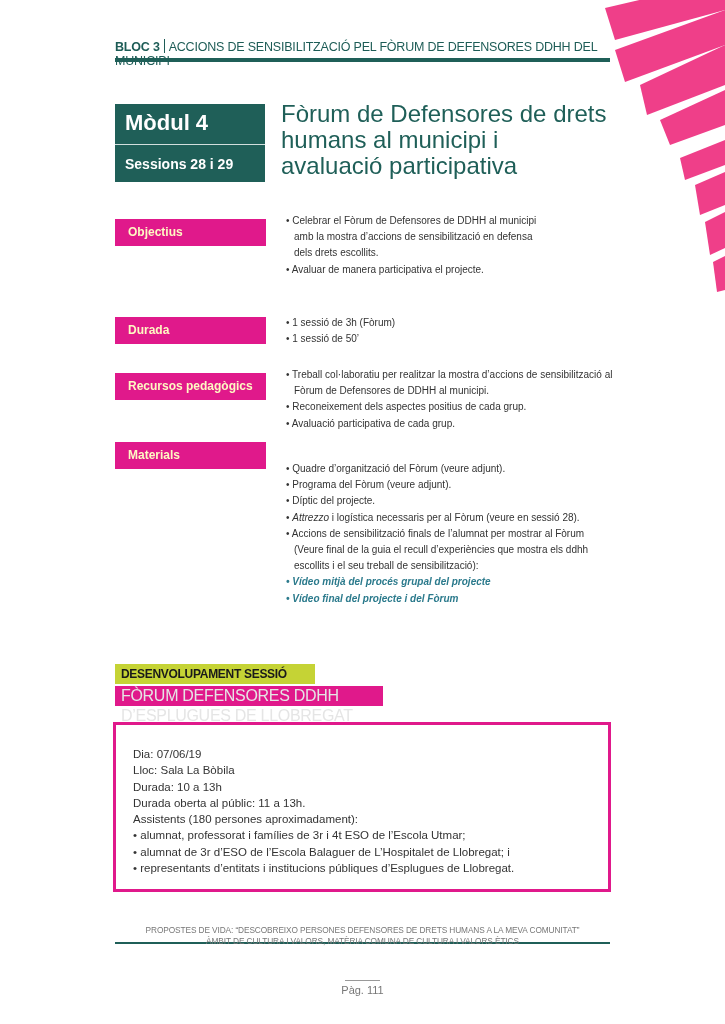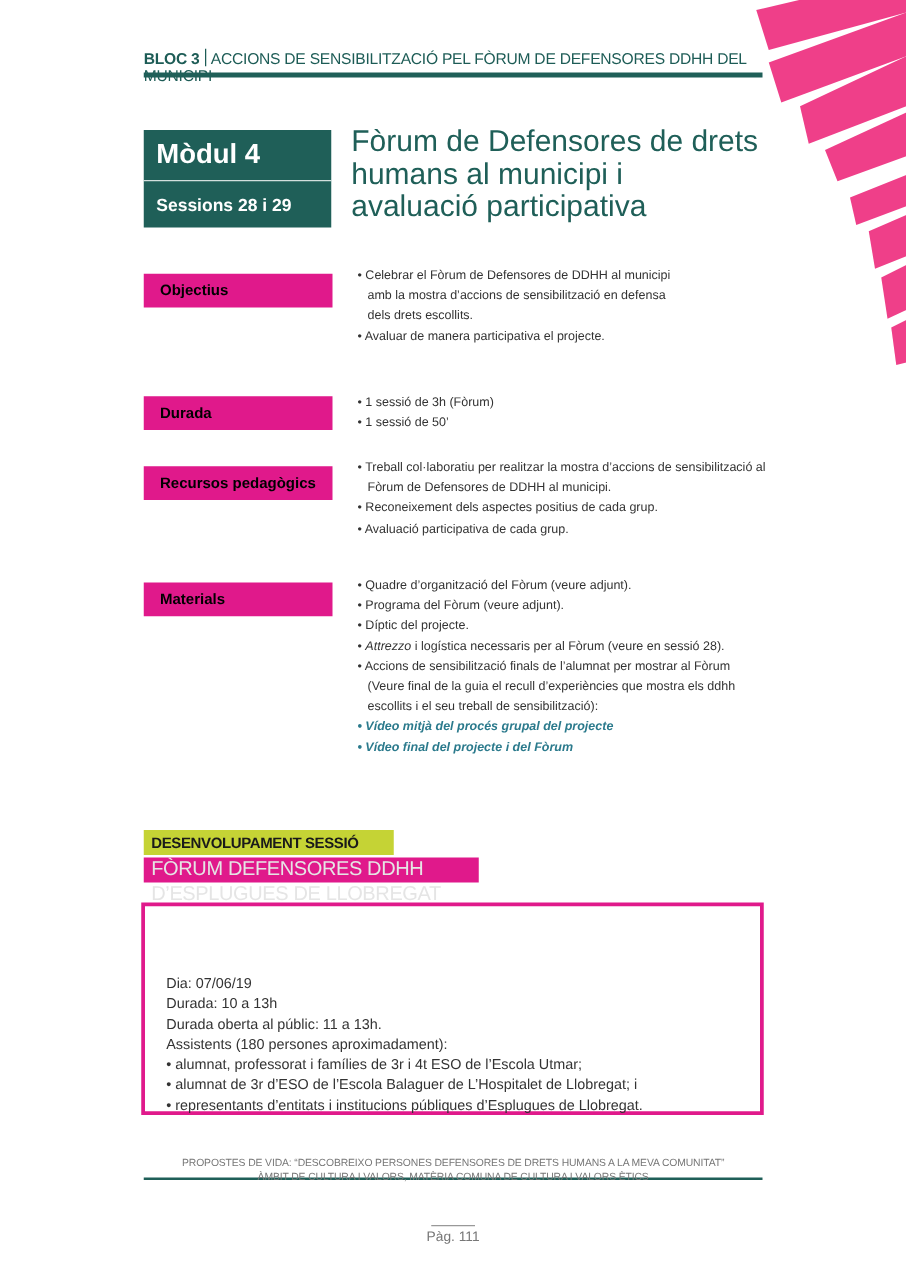--- a/index.html
+++ b/index.html
@@ -26,21 +26,21 @@
   .module-box .divider { height: 1px; background: #ffffff; opacity: 0.8; }
   .module-box .sess { font-size: 14px; font-weight: bold; padding: 11px 0 0 10px; }
 
   .main-title {
     position: absolute; left: 281px; top: 101px; width: 340px;
     font-size: 24px; font-weight: normal; color: #1f5f58; line-height: 26px;
   }
 
   .label {
     position: absolute; left: 115px; width: 151px; height: 27px;
-    background: #e0198b; color: #000000; font-size: 12px; font-weight: bold;
+    background: #e0198b; color: #fef9c3; font-size: 12px; font-weight: bold;
     line-height: 27px; padding-left: 13px; box-sizing: border-box;
   }
   .list {
     position: absolute; left: 286px; width: 340px;
     font-size: 10px; line-height: 16.2px; color: #333;
   }
   .list .li { padding-left: 8px; text-indent: -8px; }
   .list .li::before { content: "• "; }
   .list .li.hl { color: #2b7a8c; font-weight: bold; font-style: italic; }
   .list em { font-style: italic; }
@@ -54,21 +54,21 @@
   .forum-bar {
     position: absolute; left: 115px; top: 686px; width: 268px; height: 20px;
     background: #e0198b; color: #e5e5e5; font-size: 16px; line-height: 20px;
     padding-left: 6px; box-sizing: border-box; letter-spacing: -0.3px;
   }
   .info-box {
     position: absolute; left: 113px; top: 722px; width: 498px; height: 170px;
     border: 3px solid #e0198b; box-sizing: border-box;
   }
   .info-box .inner {
-    position: absolute; left: 17px; top: 21px; font-size: 11.5px; line-height: 16.3px; color: #333; margin-top: 33px;
+    position: absolute; left: 17px; top: 21px; font-size: 11.5px; line-height: 16.3px; color: #333;
   }
   .info-box .b::before { content: "• "; }
 
   .footer-rule { position: absolute; left: 115px; top: 942px; width: 495px; height: 2px; background: #1f5f58; }
   .footer {
     position: absolute; left: 115px; top: 925px; width: 495px; text-align: center;
     font-size: 8.3px; color: #777; line-height: 11px; letter-spacing: -0.1px;
   }
   .page-rule { position: absolute; left: 345px; top: 980px; width: 35px; height: 1px; background: #999; }
   .page-num { position: absolute; left: 115px; top: 984px; width: 495px; text-align: center; font-size: 11px; color: #777; }
@@ -118,39 +118,40 @@
   <div class="li">1 sessió de 50’</div>
 </div>
 
 <div class="label" style="top:373px">Recursos pedagògics</div>
 <div class="list" style="top:367px; width:330px">
   <div class="li">Treball col·laboratiu per realitzar la mostra d’accions de sensibilització al Fòrum de Defensores de DDHH al municipi.</div>
   <div class="li">Reconeixement dels aspectes positius de cada grup.</div>
   <div class="li">Avaluació participativa de cada grup.</div>
 </div>
 
-<div class="label" style="top:466px">Materials</div>
+<div class="label" style="top:442px">Materials</div>
 <div class="list" style="top:461px; width:330px">
   <div class="li">Quadre d’organització del Fòrum (veure adjunt).</div>
   <div class="li">Programa del Fòrum (veure adjunt).</div>
   <div class="li">Díptic del projecte.</div>
   <div class="li"><em>Attrezzo</em><span> i logística necessaris per al Fòrum (veure en sessió 28).</span></div>
   <div class="li">Accions de sensibilització finals de l’alumnat per mostrar al Fòrum (Veure final de la guia el recull d’experiències que mostra els ddhh escollits i el seu treball de sensibilització):</div>
   <div class="li hl">Vídeo mitjà del procés grupal del projecte</div>
   <div class="li hl">Vídeo final del projecte i del Fòrum</div>
 </div>
 
 <div class="dev-bar">
   <b>DESENVOLUPAMENT SESSIÓ 28:</b>&nbsp;&nbsp;<span>(3 h)</span>
 </div>
 <div class="forum-bar">FÒRUM DEFENSORES DDHH D’ESPLUGUES DE LLOBREGAT</div>
 
 <div class="info-box">
   <div class="inner">
     <div>Dia: 07/06/19</div>
+    <div>Lloc: Sala La Bòbila</div>
     <div>Durada: 10 a 13h</div>
     <div>Durada oberta al públic: 11 a 13h.</div>
     <div>Assistents (180 persones aproximadament):</div>
     <div class="b">alumnat, professorat i famílies de 3r i 4t ESO de l’Escola Utmar;</div>
     <div class="b">alumnat de 3r d’ESO de l’Escola Balaguer de L’Hospitalet de Llobregat; i</div>
     <div class="b">representants d’entitats i institucions públiques d’Esplugues de Llobregat.</div>
   </div>
 </div>
 
 <div class="footer-rule"></div>

